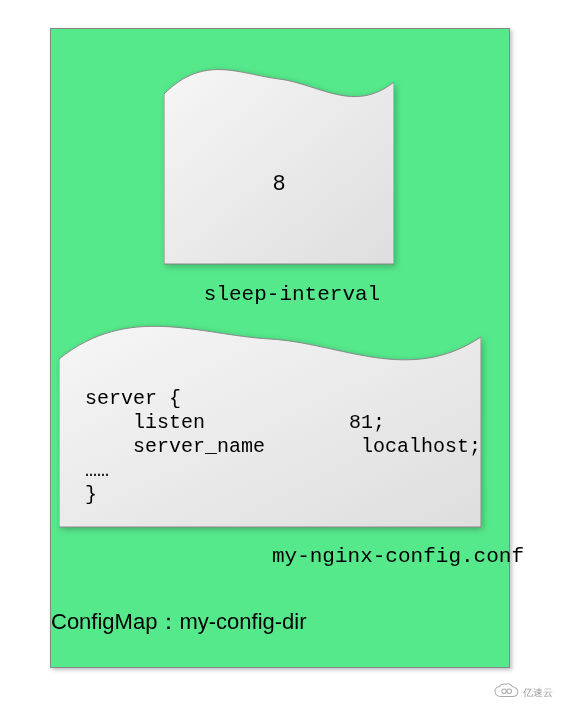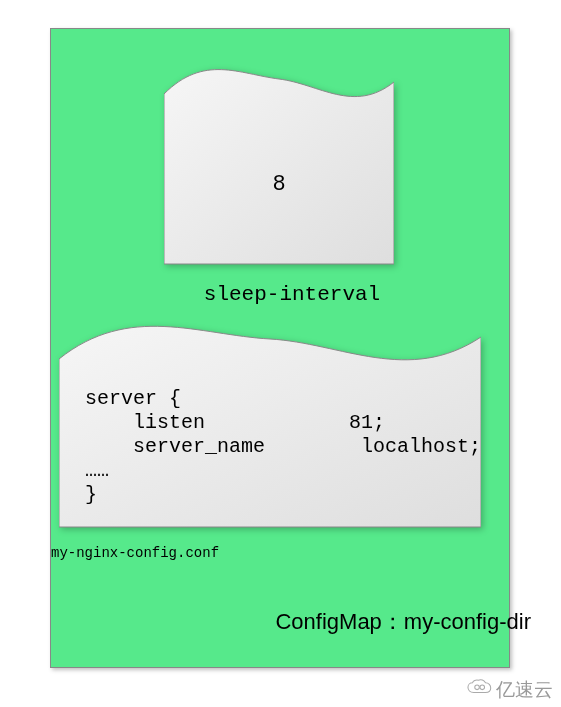--- a/index.html
+++ b/index.html
@@ -75,48 +75,47 @@
       top: 70px;
       width: 380px;
       font-size: 20px;
       line-height: 1.2;
       color: #000;
       font-family: "Courier New", monospace;
       white-space: pre;
     }
     .doc2-label {
       position: absolute;
-      left: 0;
+      left: 13px;
       top: 516px;
       width: 460px;
-      text-align: left;
-      font-size: 14px;
+      text-align: right;
+      font-size: 21px;
       color: #000;
       font-family: "Courier New", monospace;
     }
     .configmap-label {
       position: absolute;
       left: 0;
       top: 578px;
       width: 460px;
-      text-align: right;
+      text-align: left;
       font-size: 22px;
       color: #000;
       font-family: "Microsoft YaHei", Arial, sans-serif;
-      margin-left: 20px;
     }
     .watermark {
       position: absolute;
       right: 8px;
       bottom: 4px;
       display: flex;
       align-items: center;
       gap: 4px;
       color: #999;
-      font-size: 19px;
+      font-size: 10px;
       font-family: "Microsoft YaHei", Arial, sans-serif;
     }
     .watermark svg {
       width: 26px;
       height: 18px;
     }
   </style>
 </head>
 <body>
 

